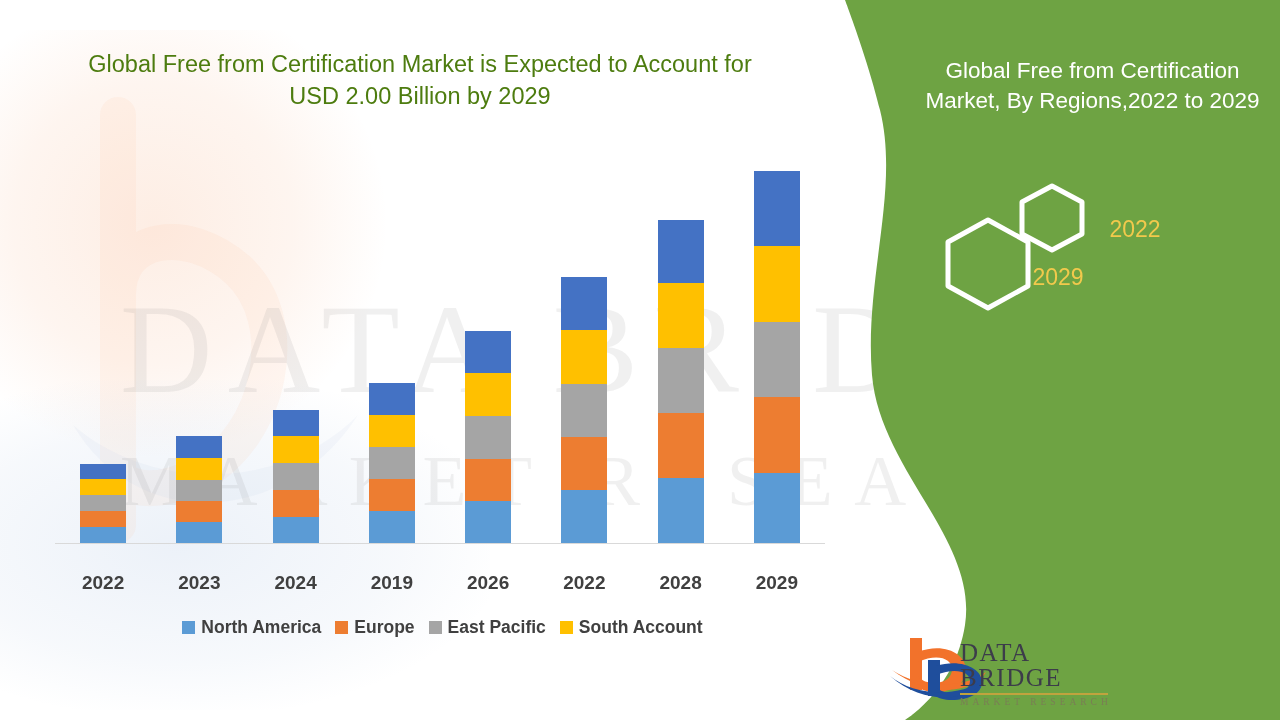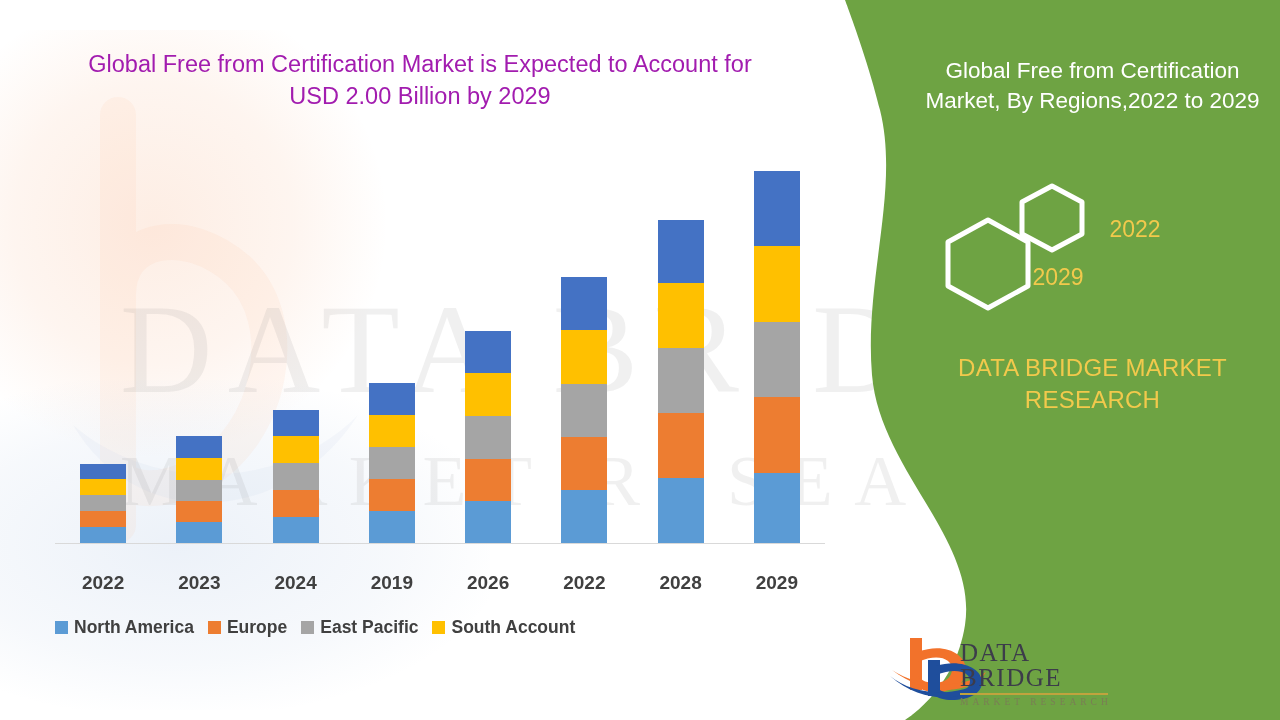--- a/index.html
+++ b/index.html
@@ -39,21 +39,21 @@
     font-family:"Liberation Serif",serif;
     letter-spacing:.12em;white-space:nowrap;
   }
   .wm1{top:285px;font-size:128px;line-height:1;left:120px;width:900px;text-align:left;}
   .wm2{top:445px;font-size:72px;line-height:1;left:120px;width:900px;text-align:left;letter-spacing:.30em;}
 
   
   .headline{
     position:absolute;left:70px;top:48px;width:700px;
     text-align:center;
-    color:#a21caf;
+    color:#4d7c0f;
     font-size:23.5px;line-height:1.38;font-weight:400;
   }
 
   
   .chart{
     position:absolute;left:55px;top:150px;width:770px;height:410px;
   }
   .plot{
     position:absolute;left:0;top:0;right:0;bottom:8px;
   }
@@ -78,21 +78,21 @@
   }
   .xlabel{
     width:96px;text-align:center;
     color:#404040;font-size:19px;font-weight:700;
     font-family:"Liberation Sans",sans-serif;
   }
 
   
   .legend{
     position:absolute;left:55px;top:617px;width:775px;
-    display:flex;align-items:center;gap:14px;
+    display:flex;justify-content:center;align-items:center;gap:14px;
   }
   .legend-item{display:flex;align-items:center;gap:6px;}
   .swatch{width:13px;height:13px;display:block;}
   .legend-label{color:#404040;font-size:17.5px;font-weight:700;white-space:nowrap;}
 
   
   .footer{
     position:absolute;left:0;top:684px;width:845px;height:24px;
   }
   .footer-text{
@@ -279,21 +279,20 @@
 
     <svg class="hexes" viewBox="0 0 380 150">
 
       <polygon points="48,68 88,46 128,68 128,112 88,134 48,112" fill="none" stroke="#ffffff" stroke-width="5" stroke-linejoin="round"></polygon>
 
       <polygon points="122,28 152,12 182,28 182,60 152,76 122,60" fill="none" stroke="#ffffff" stroke-width="5" stroke-linejoin="round"></polygon>
     </svg>
     <div class="hex-label hex2022-label">2022</div>
     <div class="hex-label hex2029-label">2029</div>
 
-    <div class="brand">DATA BRIDGE MARKET RESEARCH</div>
   </div>
 
   <svg class="logo" viewBox="0 0 230 70">
     <path d="M22 6 L22 58 L34 58 L34 6 Z" fill="#F2722B"></path>
     <path d="M30 20 C56 10 78 22 78 38 C78 52 64 60 48 60 C40 60 34 58 30 55 L30 44 C34 49 40 51 46 51 C56 51 64 46 64 37 C64 27 50 21 30 30 Z" fill="#F2722B"></path>
     <path d="M4 38 C30 56 74 58 98 40 C86 62 40 66 4 38 Z" fill="#F2722B"></path>
     <path d="M40 28 L40 64 L52 64 L52 28 Z" fill="#1F4E9C"></path>
     <path d="M48 34 C72 26 94 36 94 50 C94 62 80 68 64 68 C56 68 50 66 48 64 L48 55 C52 59 58 61 64 61 C74 61 82 57 82 49 C82 40 68 35 48 43 Z" fill="#1F4E9C"></path>
     <path d="M2 44 C26 64 70 66 96 48 C84 70 36 74 2 44 Z" fill="#1F4E9C"></path>
   </svg>

